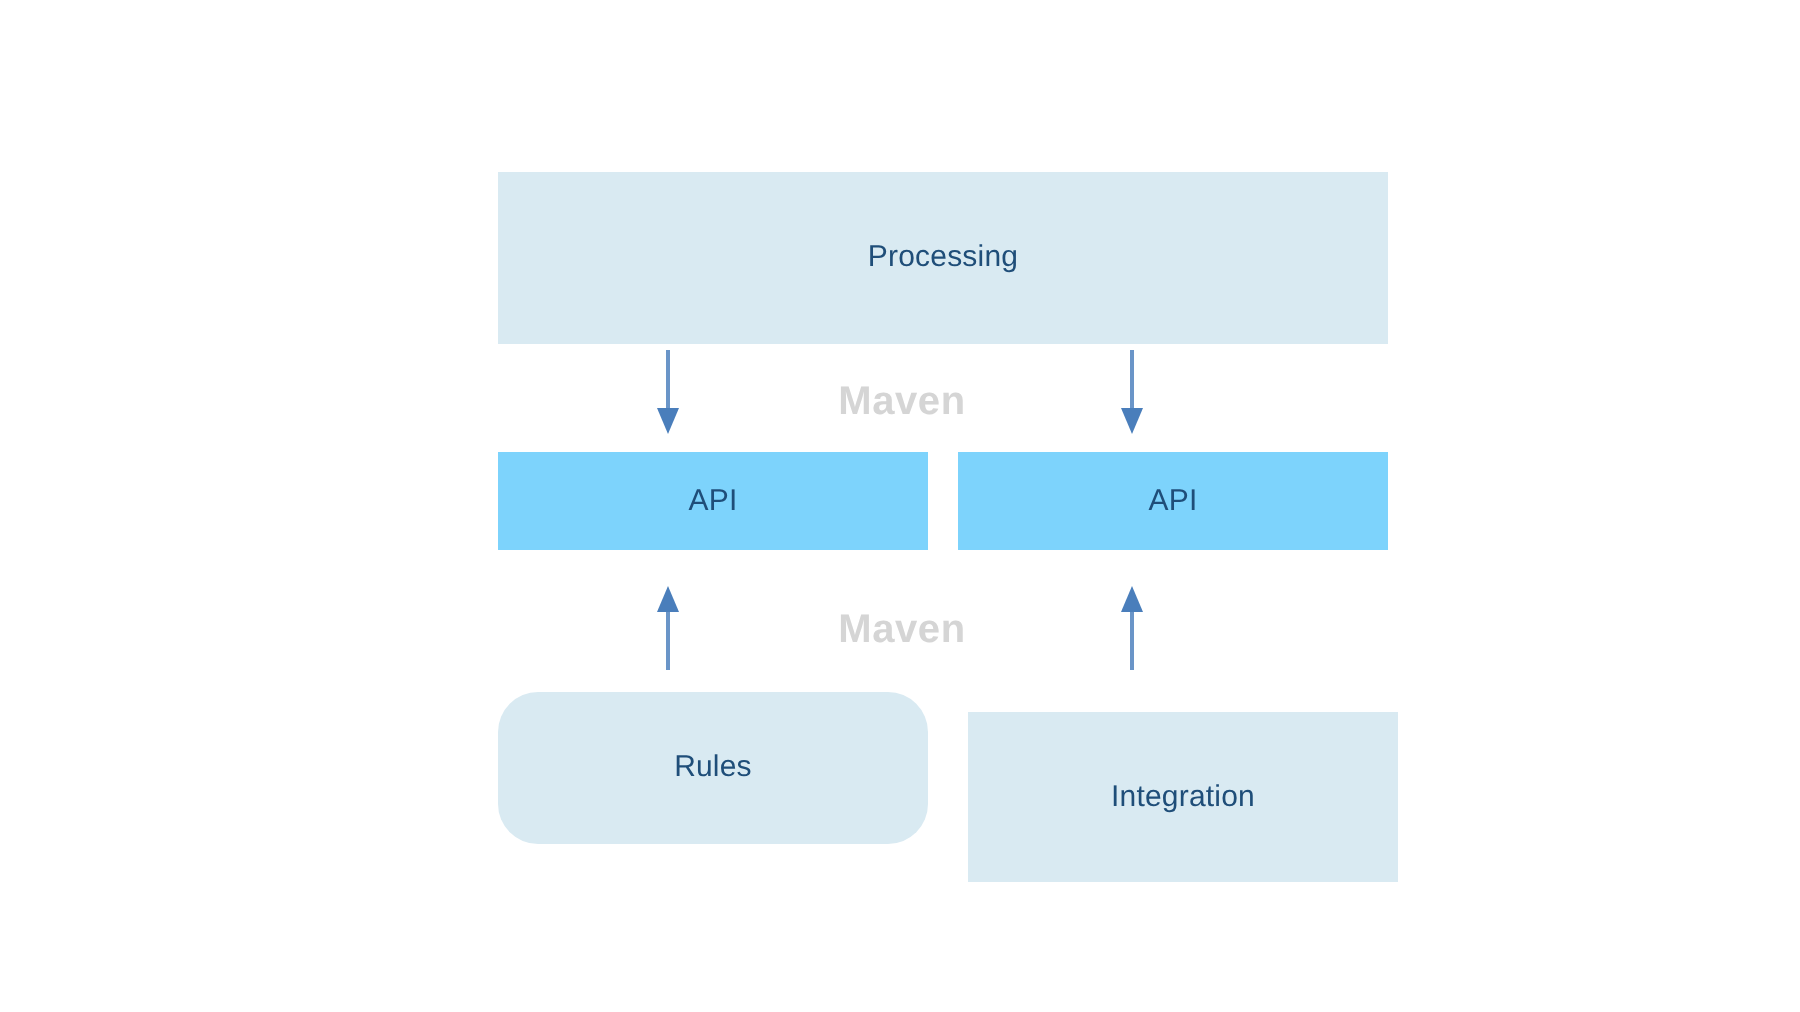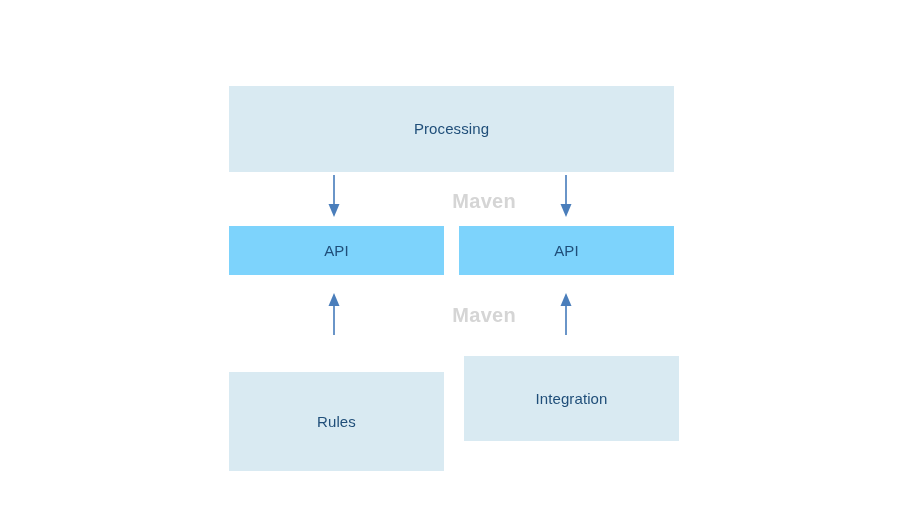--- a/index.html
+++ b/index.html
@@ -21,20 +21,21 @@
     background: #ffffff;
   }
 
   
   .node-box {
     position: absolute;
     display: flex;
     align-items: center;
     justify-content: center;
     box-sizing: border-box;
+    margin-left: 20px;
   }
   .node-label {
     font-size: 15px;
     line-height: 1.2;
     color: #1f4e79;
     letter-spacing: 0.1px;
     white-space: nowrap;
     font-family: "Liberation Sans", sans-serif;
   }
 
@@ -59,23 +60,24 @@
   #box-api-right {
     left: 459px;
     top: 226px;
     width: 215px;
     height: 49px;
   }
 
   
   #box-rules {
     left: 229px;
-    top: 372px;
+    top: 346px;
     width: 215px;
-    height: 99px;
+    height: 76px;
+    border-radius: 20px;
   }
   #box-integration {
     left: 464px;
     top: 356px;
     width: 215px;
     height: 85px;
   }
 
   
   .arrow {
@@ -90,21 +92,21 @@
   #arrow-up-right   { left: 555px; top: 291px; }
 
   
   .connector-label {
     position: absolute;
     font-size: 20px;
     font-weight: bold;
     color: #d5d5d5;
     letter-spacing: 0.3px;
     white-space: nowrap;
-    text-align: right;
+    text-align: center;
     font-family: "Liberation Sans", sans-serif;
   }
   #maven-label-top {
     left: 386px;
     top: 190px;
     width: 130px;
   }
   #maven-label-bottom {
     left: 386px;
     top: 304px;

